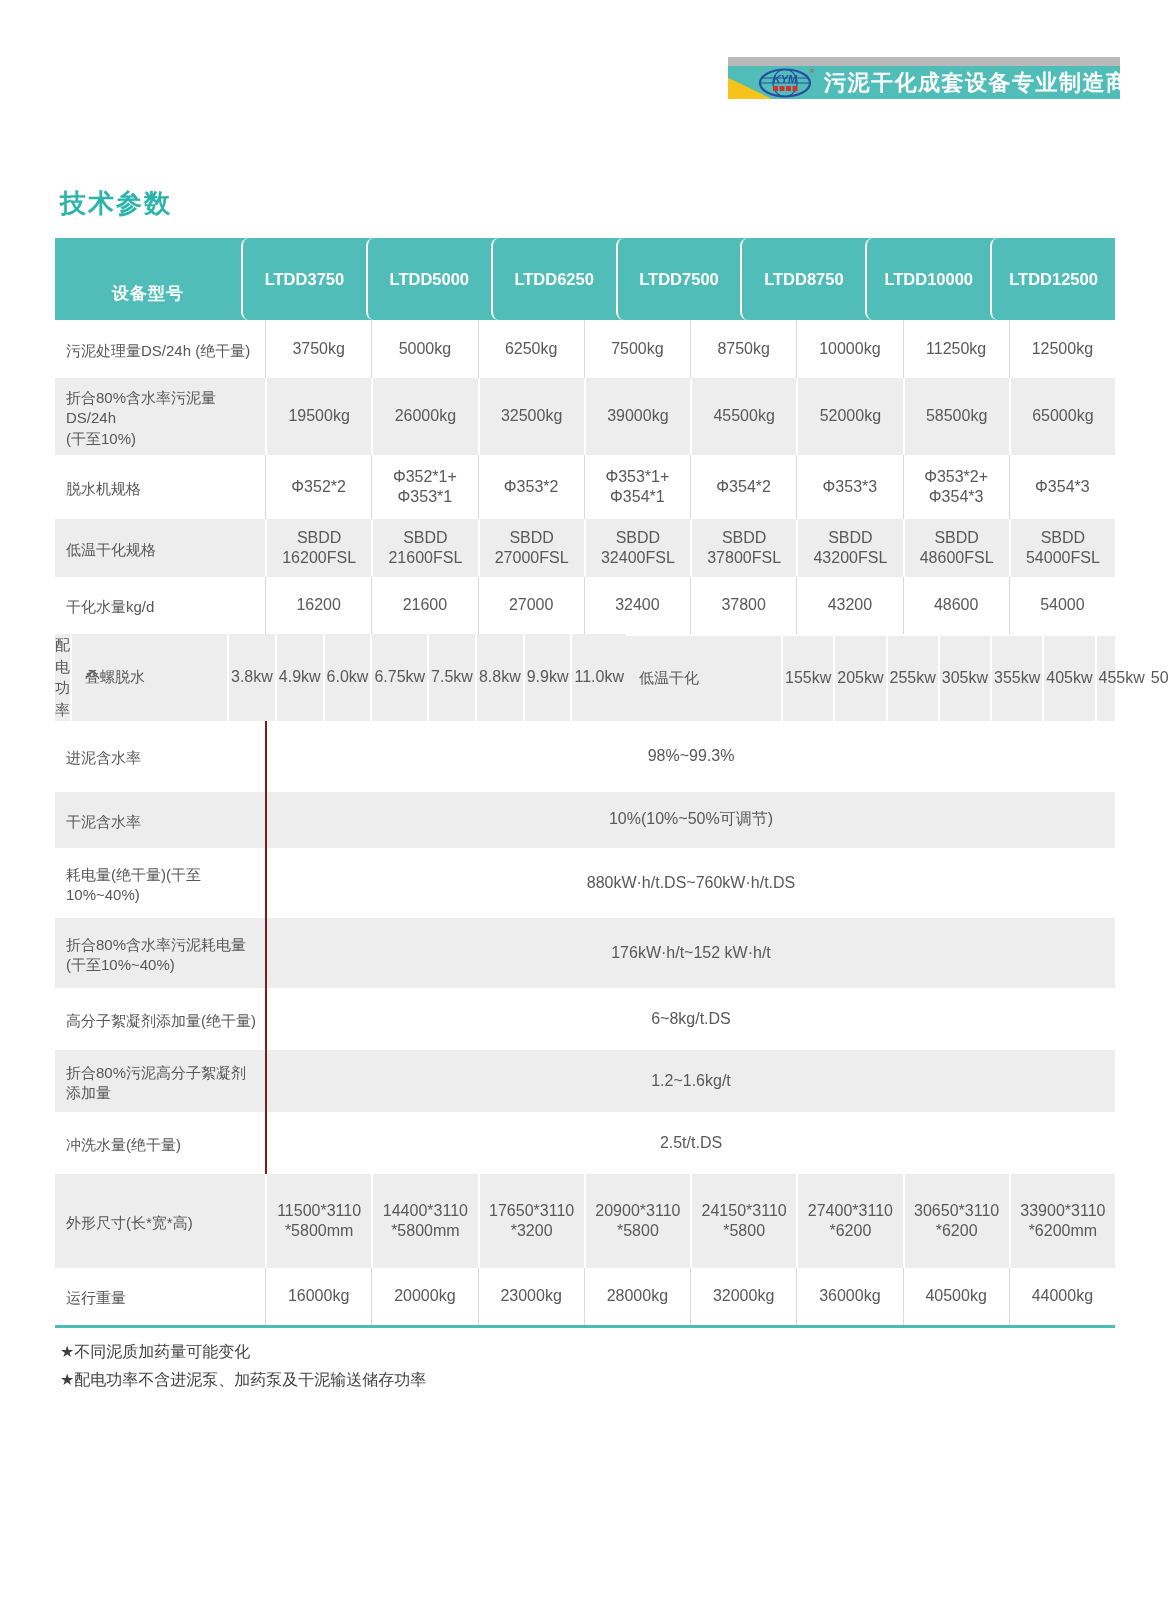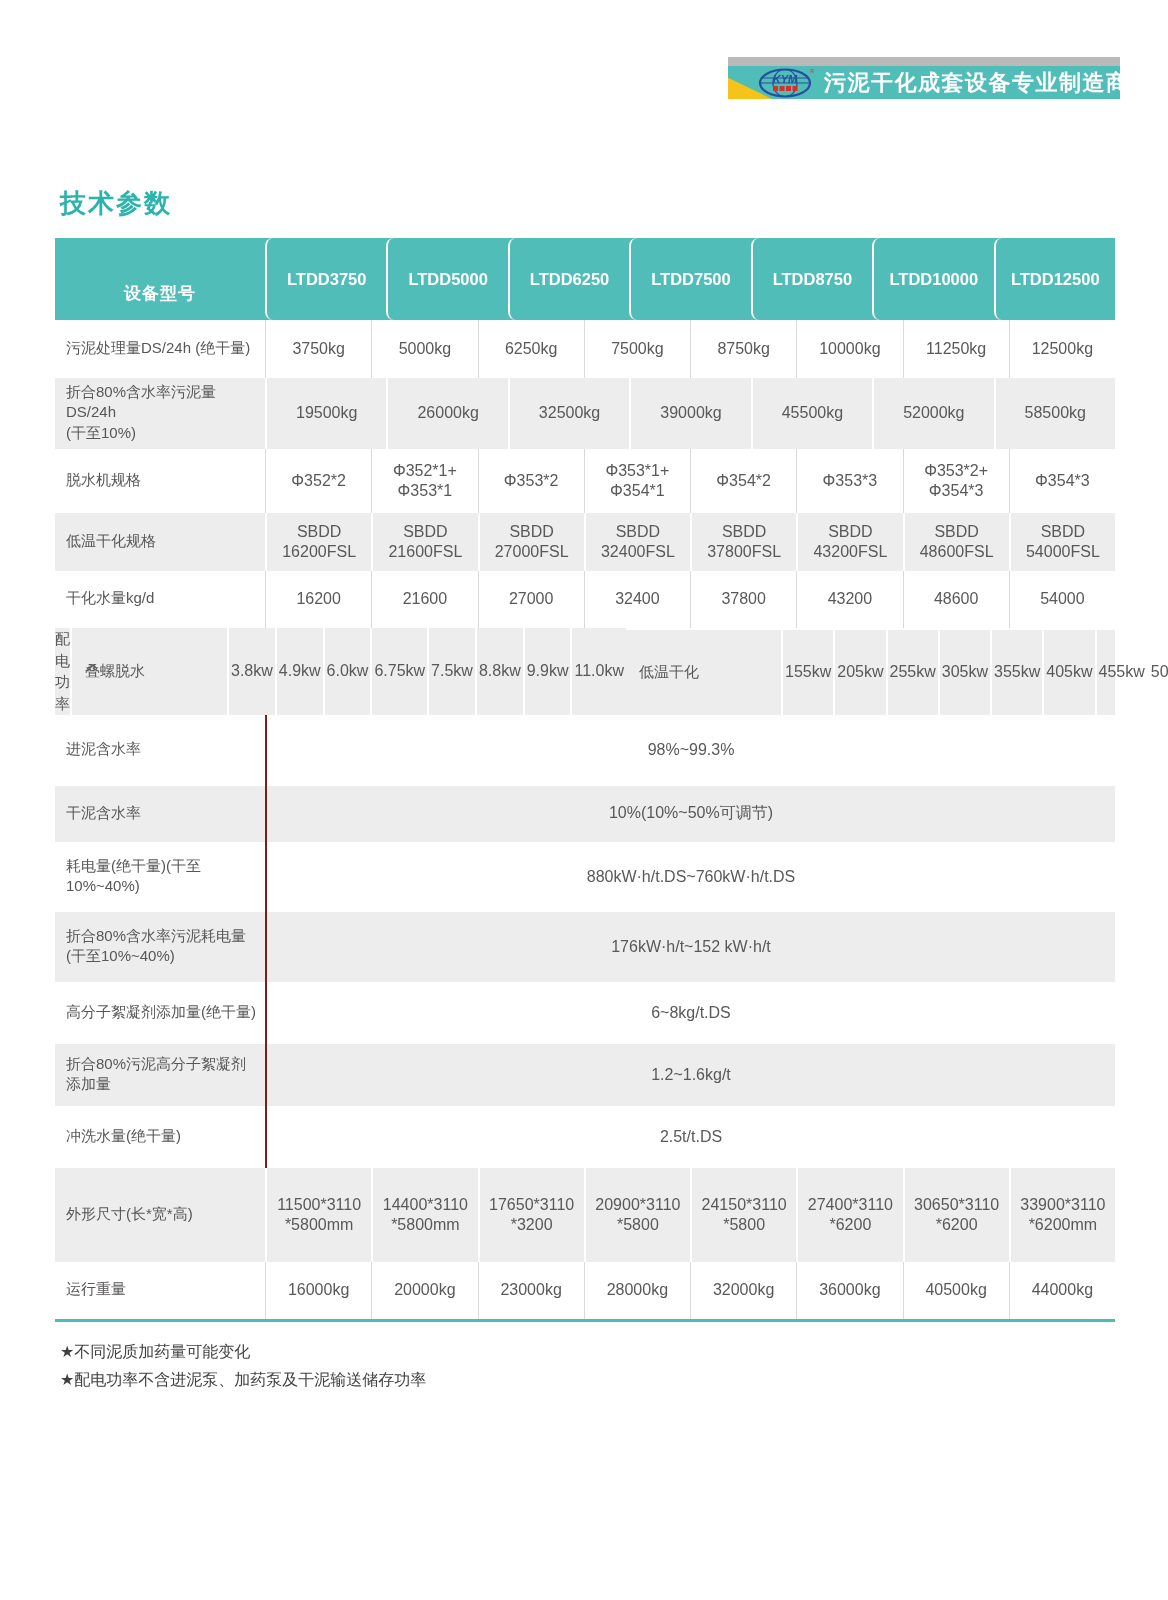--- a/index.html
+++ b/index.html
@@ -23,30 +23,30 @@
 
   
   .page-title { position:absolute; left:60px; top:186px; font-size:26px; font-weight:bold;
                 color:#2bb3ac; letter-spacing:2px; }
 
   
   .spec-table { position:absolute; left:55px; top:238px; width:1060px;
                 border-bottom:3px solid #4cbcb7; }
 
   .t-head { display:flex; background:#51bdb8; min-height:82px; }
-  .hlabel { width:210px; display:flex; align-items:center; justify-content:center;
+  .hlabel { width:186px; display:flex; align-items:center; justify-content:center;
             color:#fff; font-weight:bold; font-size:17px; letter-spacing:1px;margin-top:28px; }
   .hmodel { flex:1 1 0; display:flex; align-items:center; justify-content:center;
             color:#fff; font-weight:bold; font-size:16.5px; border-left:2px solid #fff;
             text-align:center;border-radius:8px; }
 
   .t-row, .s-row { display:flex; }
   .bg-g { background:#ededed; }
 
-  .lcell { width:210px; display:flex; align-items:center; padding:4px 6px 6px 11px;
+  .lcell { width:210px; display:flex; align-items:center; padding:10px 6px 6px 11px;
            font-size:15px; color:#585656; white-space:pre-line; line-height:1.35; }
   .vcell { flex:1 1 0; display:flex; align-items:center; justify-content:center;
            text-align:center; font-size:16px; color:#5a5858; white-space:pre-line;
            line-height:1.25; border-left:1px solid #d9d9d9; padding:4px 2px; }
   .t-row.bg-g .vcell { border-left:2px solid #fff; }
 
   
   .sval { flex:1 1 0; display:flex; align-items:center; justify-content:center;
           text-align:center; font-size:16px; color:#5a5858;
           border-left:2px solid #7f1d1d; }
@@ -128,20 +128,21 @@
     <div class="t-row bg-g h58">
       <div class="lcell">折合80%含水率污泥量DS/24h
 (干至10%)</div>
       <div class="vcell">19500kg</div>
       <div class="vcell">26000kg</div>
       <div class="vcell">32500kg</div>
       <div class="vcell">39000kg</div>
       <div class="vcell">45500kg</div>
       <div class="vcell">52000kg</div>
       <div class="vcell">58500kg</div>
+      <div class="vcell">65000kg</div>
     </div>
 
     <div class="t-row h64">
       <div class="lcell">脱水机规格</div>
       <div class="vcell">Φ352*2</div>
       <div class="vcell">Φ352*1+
 Φ353*1</div>
       <div class="vcell">Φ353*2</div>
       <div class="vcell">Φ353*1+
 Φ354*1</div>

